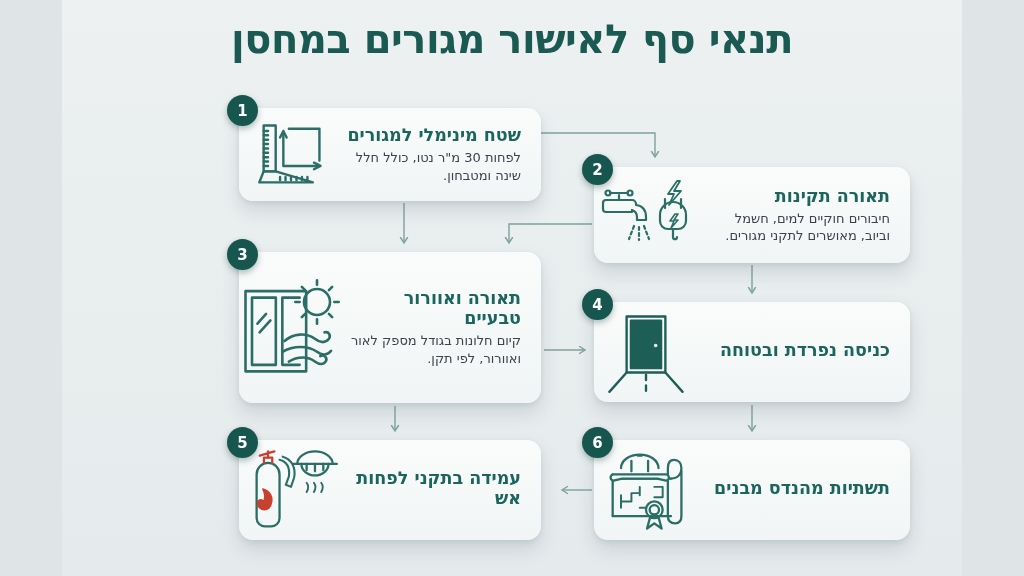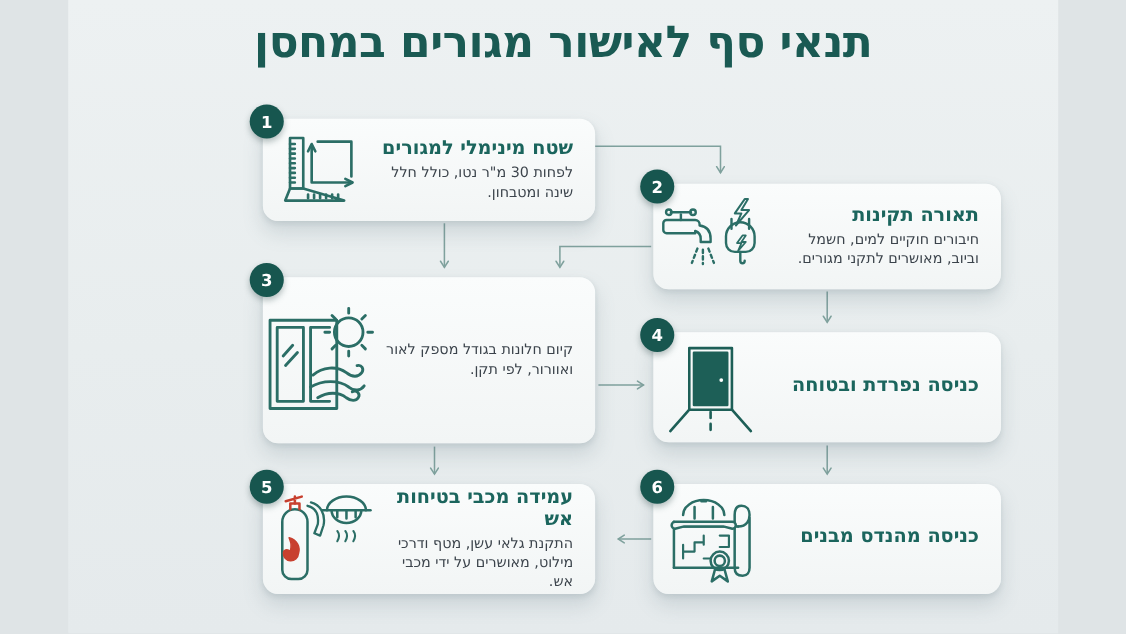--- a/index.html
+++ b/index.html
@@ -100,20 +100,21 @@
         <path d="M62,38 a13,13 0 0 1 26,0 v6 a8,8 0 0 1 -8,8 h-10 a8,8 0 0 1 -8,-8 Z"></path>
         <path d="M77,37 l-5,7 h4 l-3,7 l7,-8 h-4 l4,-6 Z" stroke-width="1.6"></path>
         <path d="M75,52 v8 c0,3 4,3 4,0"></path>
       </svg>
     </div>
   </div>
 
   <div class="card" style="left:177px;top:252px;width:302px;height:151px;">
     <div class="badge">3</div>
     <div class="card-text">
+      <div class="card-title">תאורה ואוורור טבעיים</div>
       <div class="card-body">קיום חלונות בגודל מספק לאור ואוורור, לפי תקן.</div>
     </div>
     <div class="card-icon">
       <svg width="108" height="112" viewBox="0 0 96 100" fill="none" stroke="#2b6e66" stroke-width="2.4" stroke-linecap="round" stroke-linejoin="round">
         <rect x="6" y="16" width="56" height="74"></rect>
         <rect x="12" y="22" width="22" height="62"></rect>
         <path d="M40,22 h16 M40,22 v62 h16"></path>
         <path d="M17,46 l8,-9 M19,54 l10,-11"></path>
         <circle cx="72" cy="26" r="12"></circle>
         <path d="M72,6 v4 M72,42 v4 M52,26 h4 M88,26 h4 M58,12 l3,3 M83,37 l3,3 M86,12 l-3,3 M61,37 l-3,3"></path>
@@ -136,43 +137,42 @@
         <circle cx="51" cy="33" r="1.6" fill="#ffffff" stroke="none"></circle>
         <path d="M24,58 L8,76 M60,58 L76,76"></path>
         <path stroke-dasharray="5 5" d="M42,60 V77"></path>
       </svg>
     </div>
   </div>
 
   <div class="card" style="left:177px;top:440px;width:302px;height:100px;">
     <div class="badge">5</div>
     <div class="card-text">
-      <div class="card-title">עמידה מכבי בטיחות אש</div>
-      <div class="card-body">התקנת גלאי עשן, מטף ודרכי מילוט, מאושרים על ידי מכבי אש.</div>
+      <div class="card-title">עמידה בתקני לפחות אש</div>
     </div>
     <div class="card-icon">
       <svg width="100" height="86" viewBox="0 0 96 82" fill="none" stroke="#2b6e66" stroke-width="2.2" stroke-linecap="round" stroke-linejoin="round">
         <path d="M15,26 a11,11 0 0 1 22,0 v42 a8,8 0 0 1 -8,8 h-6 a8,8 0 0 1 -8,-8 Z"></path>
         <path d="M22,15 v-5 h8 v5" stroke="#c8402f"></path>
         <path d="M18,8 l14,-4 M26,10 v-6" stroke="#c8402f"></path>
         <path d="M37,12 c8,2 10,8 9,16 l-3,8 l5,2 l3,-9 c2,-10 -3,-18 -11,-20" stroke-width="2"></path>
         <path d="M22,52 c2,-7 0,-9 -1,-12 c7,2 10,8 8,14 a6.5,6.5 0 1 1 -13,-1 c0,-2 3,-4 6,-1 Z" fill="#c8402f" stroke="#c8402f" stroke-width="1.4"></path>
         <path d="M54,16 a17,12 0 0 1 34,0"></path>
         <path d="M50,16 h42"></path>
         <path d="M58,16 a13,11 0 0 0 26,0"></path>
         <path d="M63,16 v6 M71,16 v7 M79,16 v6"></path>
         <path d="M63,34 q3,4 0,9 M70,34 q3,4 0,9 M77,34 q3,4 0,9" stroke-width="1.8"></path>
       </svg>
     </div>
   </div>
 
   <div class="card" style="left:532px;top:440px;width:316px;height:100px;">
     <div class="badge">6</div>
     <div class="card-text">
-      <div class="card-title">כניסה מהנדס מבנים</div>
+      <div class="card-title">תשתיות מהנדס מבנים</div>
     </div>
     <div class="card-icon">
       <svg width="100" height="86" viewBox="0 0 96 82" fill="none" stroke="#2b6e66" stroke-width="2.2" stroke-linecap="round" stroke-linejoin="round">
         <path d="M16,66 V30 h56"></path>
         <path d="M16,66 h56"></path>
         <path d="M72,30 c8,0 10,-6 10,-10 c0,-5 -3,-8 -7,-8 c-4,0 -6,3 -6,8 v46 c0,5 3,7 7,7 c4,0 6,-3 6,-7 V22"></path>
         <path d="M16,30 v-4 M24,20 a18,13 0 0 1 36,0"></path>
         <path d="M17,26 h50 a3,3 0 0 1 0,6 l-8,-2 h-34 l-8,2 a3,3 0 0 1 0,-6 Z" fill="#f2f5f5"></path>
         <path d="M34,13 v10 M50,13 v10 M40,8 h4"></path>
         <path d="M24,52 h10 v-8 h8 M42,38 v8 M56,38 h8 v10 h-8 M48,58 h-6 M24,58 v-12" stroke-width="1.9"></path>

